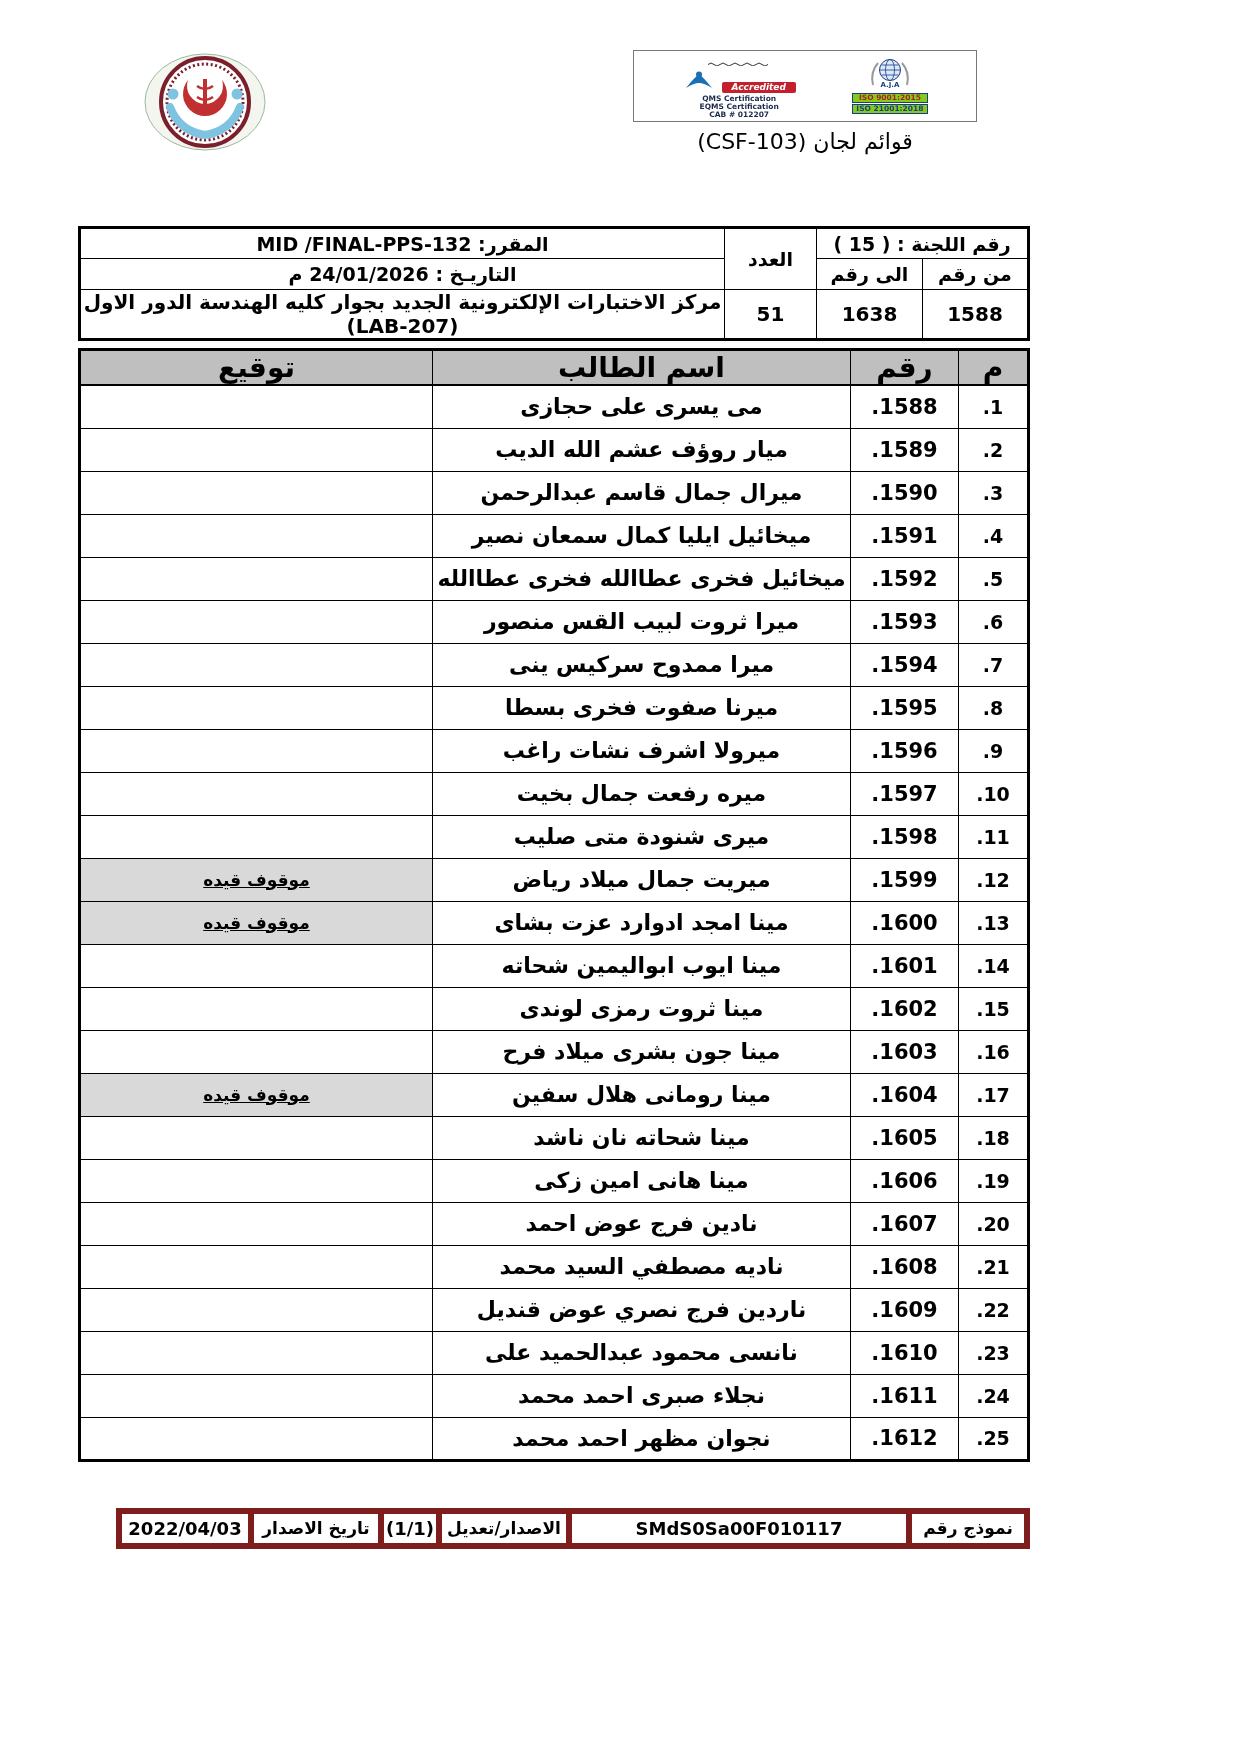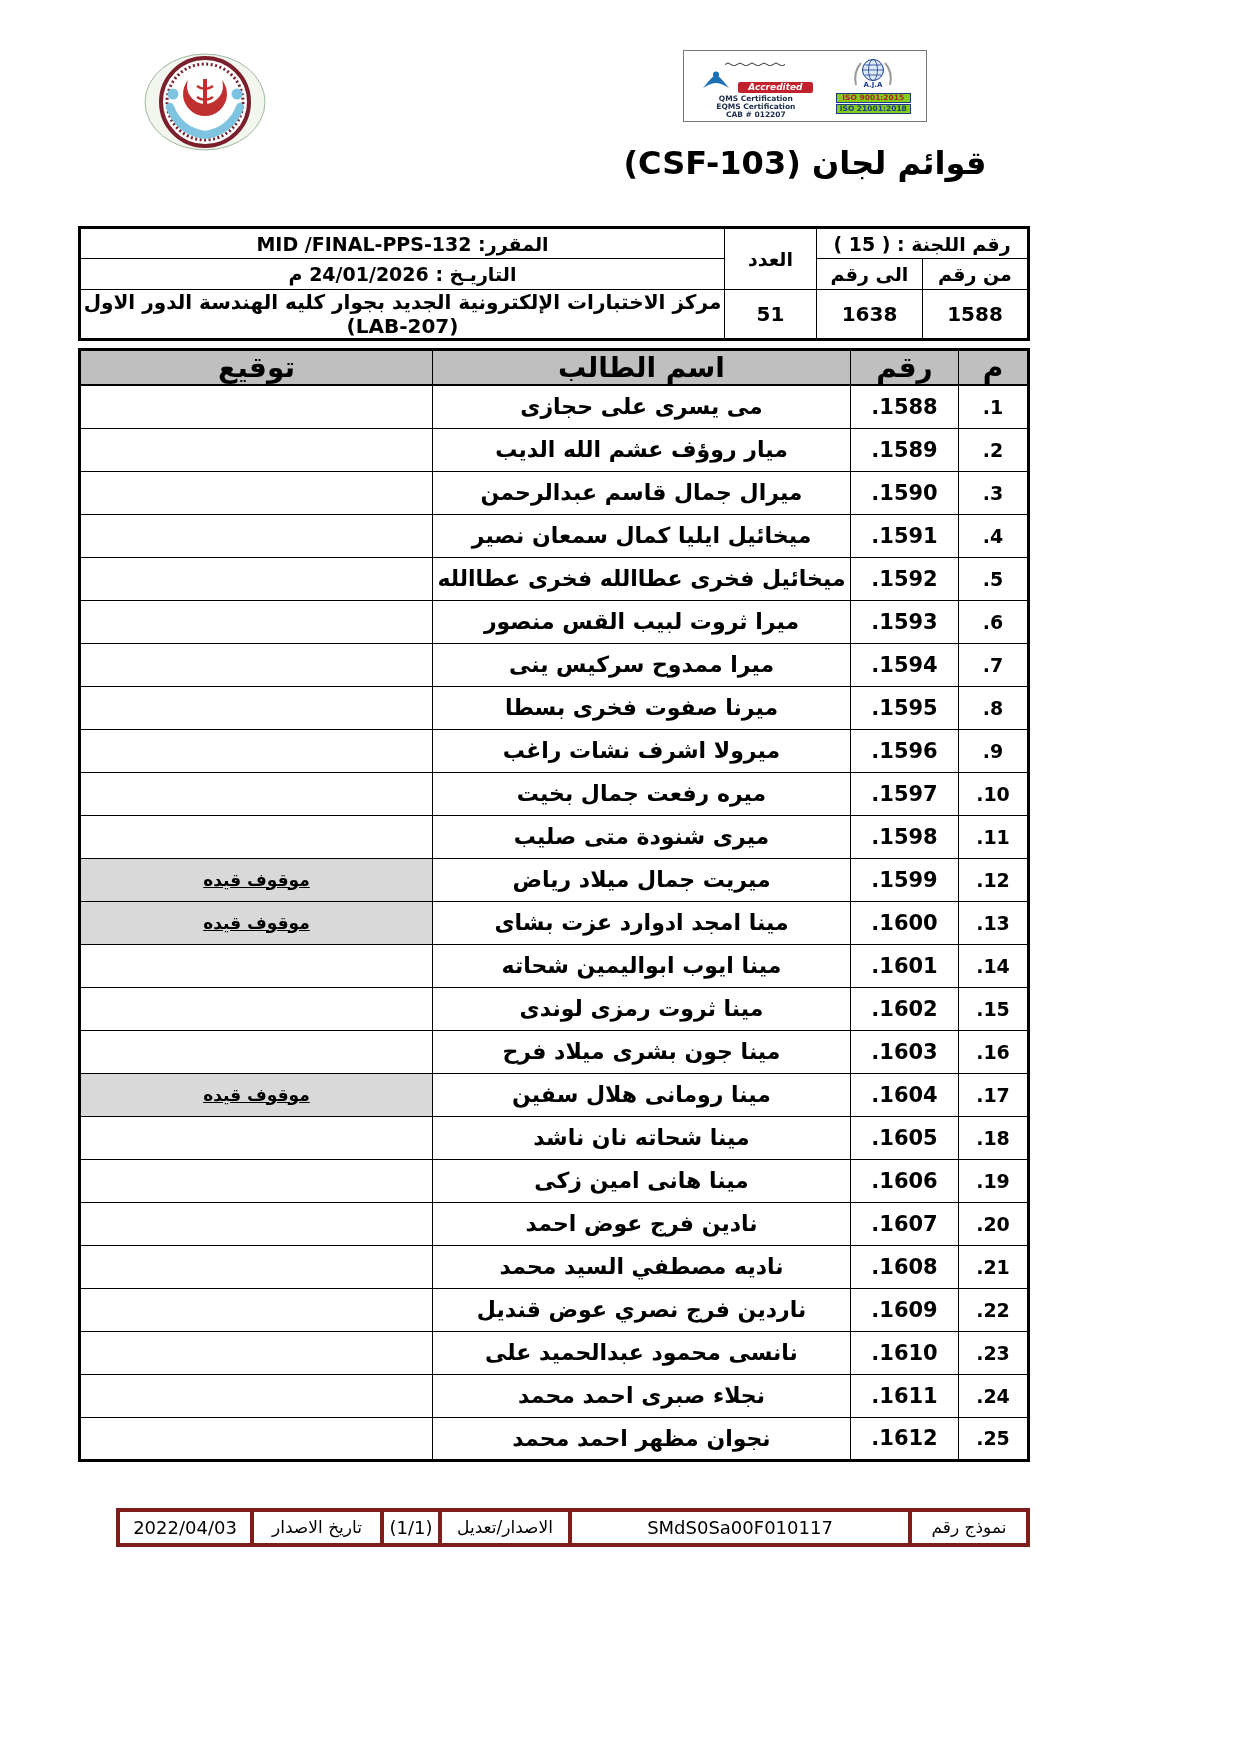--- a/index.html
+++ b/index.html
@@ -8,28 +8,28 @@
   .page { position:relative; width:1241px; height:1755px; background:#fff; direction:rtl; overflow:hidden; }
   .content { position:absolute; top:42px; right:211px; width:952px; }
 
   
   .doc-header { display:flex; justify-content:space-between; align-items:flex-start; height:176px; }
   .hdr-col { text-align:center; }
   .hdr-univ { width:180px; padding-top:14px; }
   .univ-name { font-size:19px; font-weight:bold; margin-top:2px; }
   .univ-fac  { font-size:17px; font-weight:bold; }
   .hdr-center { width:450px; padding-top:8px; }
-  .accred-box { direction:ltr; width:244px; height:72px; margin:0 auto; border:1px solid #777; display:flex; align-items:center; justify-content:space-evenly; background:#fff; }
+  .accred-box { direction:ltr; width:344px; height:72px; margin:0 auto; border:1px solid #777; display:flex; align-items:center; justify-content:space-evenly; background:#fff; }
   .ecac { text-align:center; line-height:1.05; }
   .ecac-banner { background:#c3202e; color:#fff; font-size:9px; font-style:italic; font-weight:bold; padding:1px 10px; margin:1px auto 2px; display:inline-block; border-radius:2px; }
   .ecac-line { font-size:7.5px; font-weight:bold; color:#1b2a4a; }
   .aja { text-align:center; line-height:1.05;margin-left:8px; }
   .iso-box { border:1px solid #1a3c8f; font-size:7.5px; font-weight:bold; color:#b01c2e; padding:0 3px; margin-top:1px; background:#84cc16; }
   .iso-box.blue { color:#1a3c8f; }
-  .doc-title { font-size:32px; font-weight:bold; margin-top:22px; }
+  .doc-title { font-size:22px; font-weight:normal; margin-top:7px; }
   .doc-subtitle { font-size:27px; font-weight:bold; margin-top:2px; }
   .hdr-fac { width:255px; padding-top:10px; }
   .admin-box { display:inline-block; border:1.5px solid #000; font-size:20px; font-weight:bold; padding:2px 12px; margin-top:8px; background:#fff; }
 
   
   table { border-collapse:collapse; }
   .info-table { width:100%; table-layout:fixed; border:3px solid #000; margin-top:8px; }
   .info-table td { border:1px solid #000; text-align:center; vertical-align:middle; font-weight:bold; }
   .info-table tr.r1 td, .info-table tr.r2 td { height:31px; font-size:19px; }
   .info-table tr.r3 td { height:37px; font-size:20px; }
@@ -41,21 +41,21 @@
   .students-table th { background:#bfbfbf; border:1px solid #000; border-bottom:2px solid #000; height:32px; font-size:28px; font-weight:bold; vertical-align:middle; }
   .students-table td { border:1px solid #000; height:43px; text-align:center; vertical-align:middle; background:#fff; }
   .c-idx { font-size:19px; font-weight:bold; }
   .c-num { font-size:21px; font-weight:bold; }
   .c-name { font-size:22px; font-weight:bold; }
   .c-sig { font-size:17px; font-weight:bold; }
   .c-sig.suspended { background:#d9d9d9;text-decoration:underline; }
 
   
   .footer-table { width:914px; table-layout:fixed; border:2px solid #000; margin:46px 0 0 auto; margin-left:auto; margin-right:0; }
-  .footer-table td { border:4px solid #7f1d1d; height:35px; text-align:center; vertical-align:middle; font-weight:normal; }
+  .footer-table td { border:6px solid #7f1d1d; height:35px; text-align:center; vertical-align:middle; font-weight:bold; }
   .f-label { font-size:17px; }
   .f-value { font-size:18px; }
 </style>
 </head>
 <body>
 
 <div class="page">
   <div class="content">
 
     <header class="doc-header">

